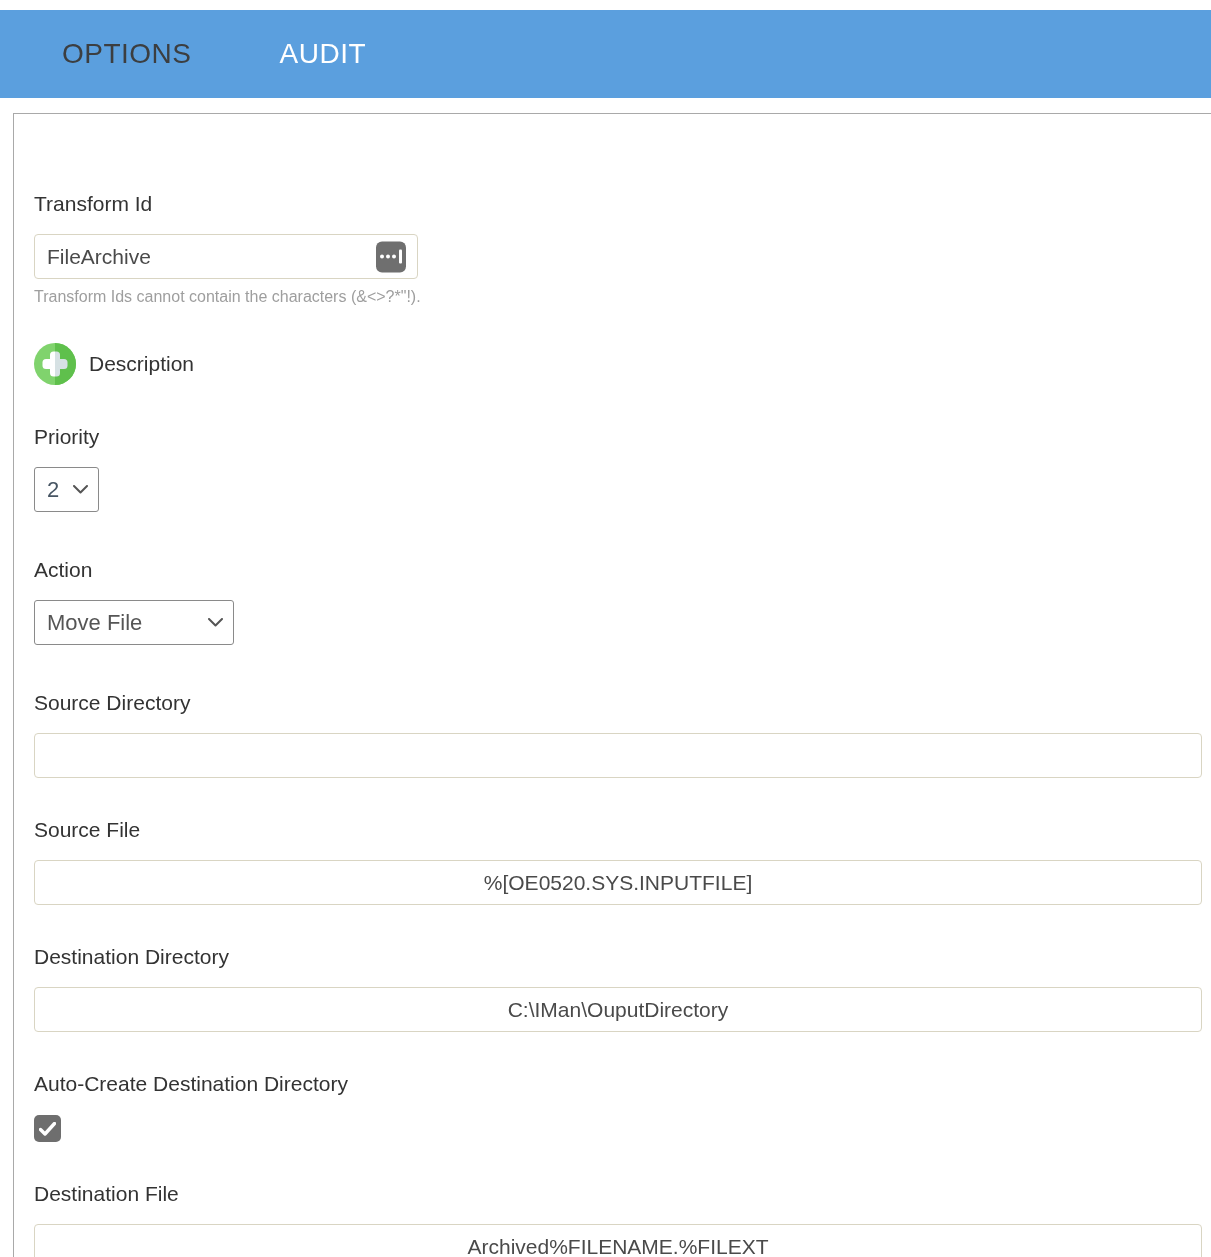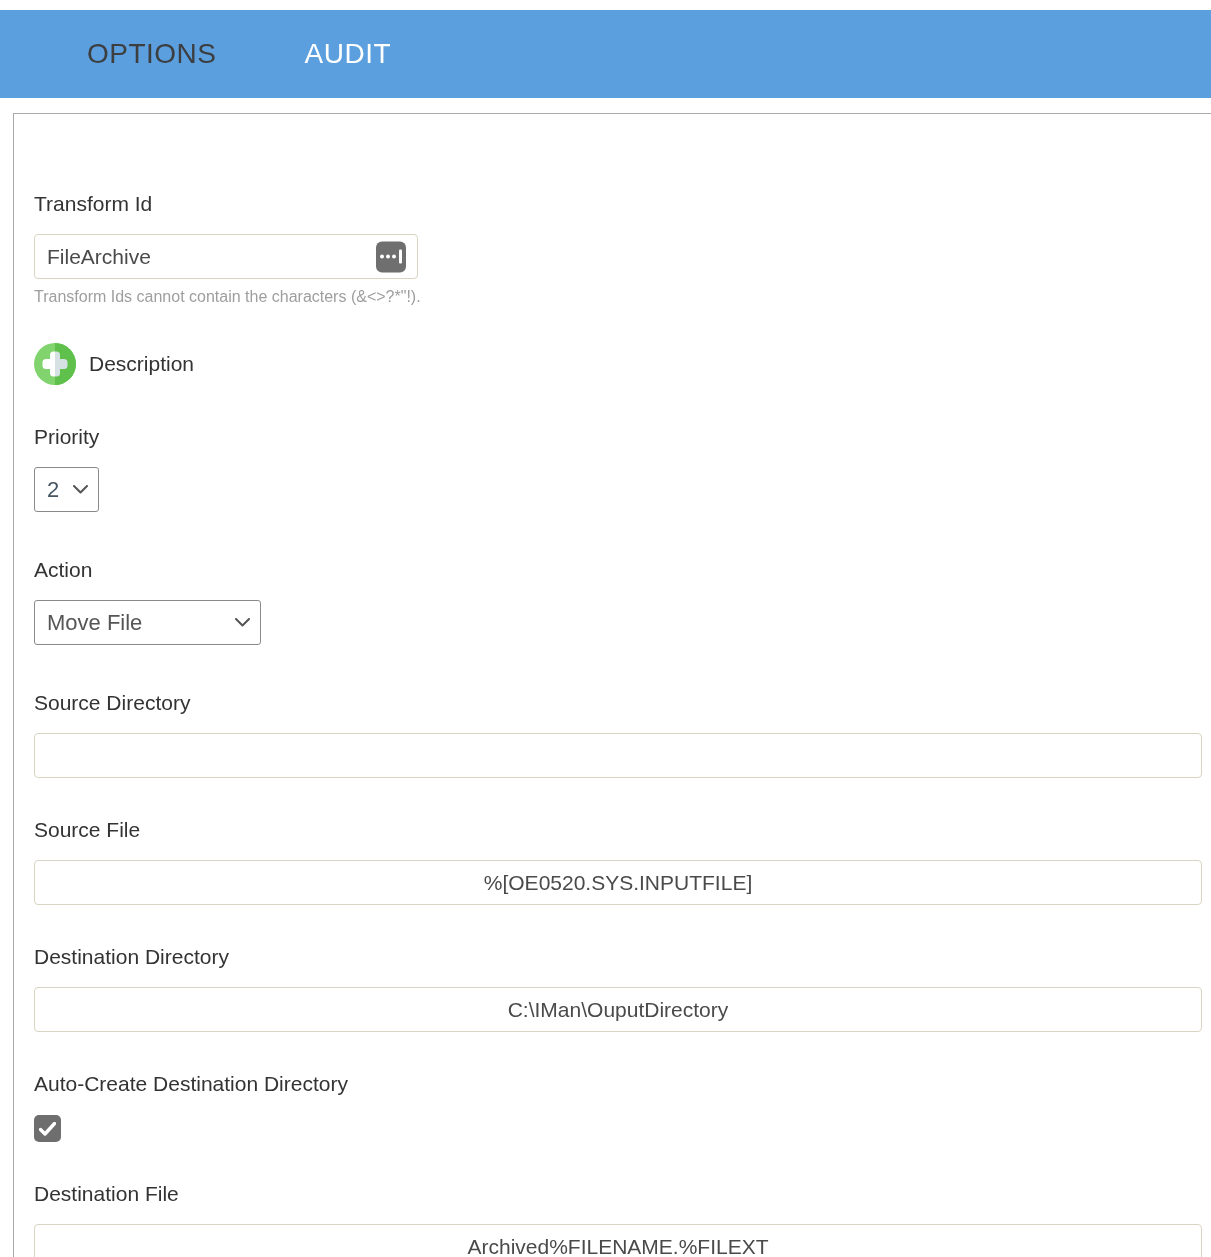--- a/index.html
+++ b/index.html
@@ -11,21 +11,21 @@
     position: relative;
   }
 
   
   .topbar {
     margin-top: 10px;
     height: 88px;
     background: #5b9fde;
     display: flex;
     align-items: center;
-    padding-left: 87px;
+    padding-left: 62px;
   }
   .tab {
     font-size: 28px;
     letter-spacing: 0.5px;
     cursor: pointer;
     font-weight: 400;
   }
   .tab.inactive { color: #3c3e40; }
   .tab.active   { color: #ffffff; }
   .tab + .tab { margin-left: 88px; }
@@ -112,21 +112,21 @@
     background: #ffffff;
     display: flex;
     align-items: center;
     justify-content: space-between;
     padding: 0 10px 0 12px;
     cursor: pointer;
   }
   .select-box .sel-text { font-size: 22px; color: #475563; }
   .select-box.wide .sel-text { color: #555555; }
   .sel-priority { width: 65px; }
-  .sel-action   { width: 227px; }
+  .sel-action   { width: 200px; }
 
   
   .checkbox {
     margin-top: 19px;
     width: 27px; height: 27px;
     background: #6e6e6e;
     border-radius: 5px;
     display: flex;
     align-items: center;
     justify-content: center;

